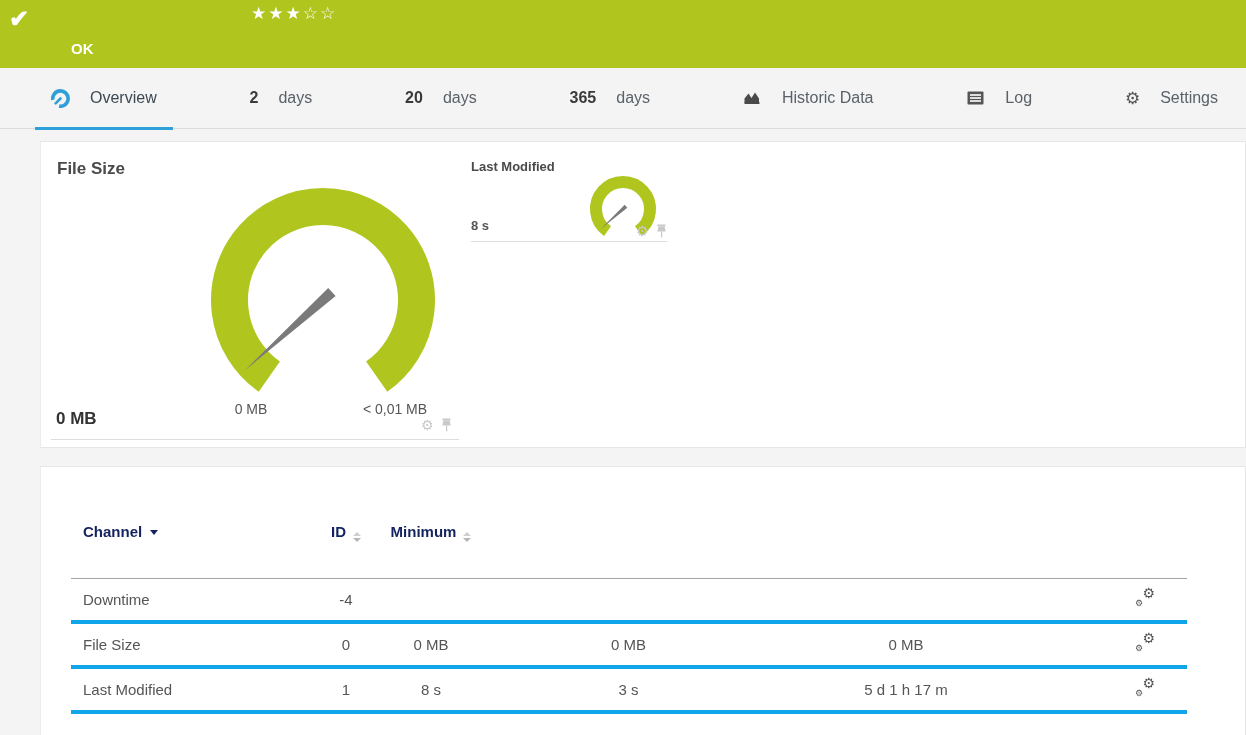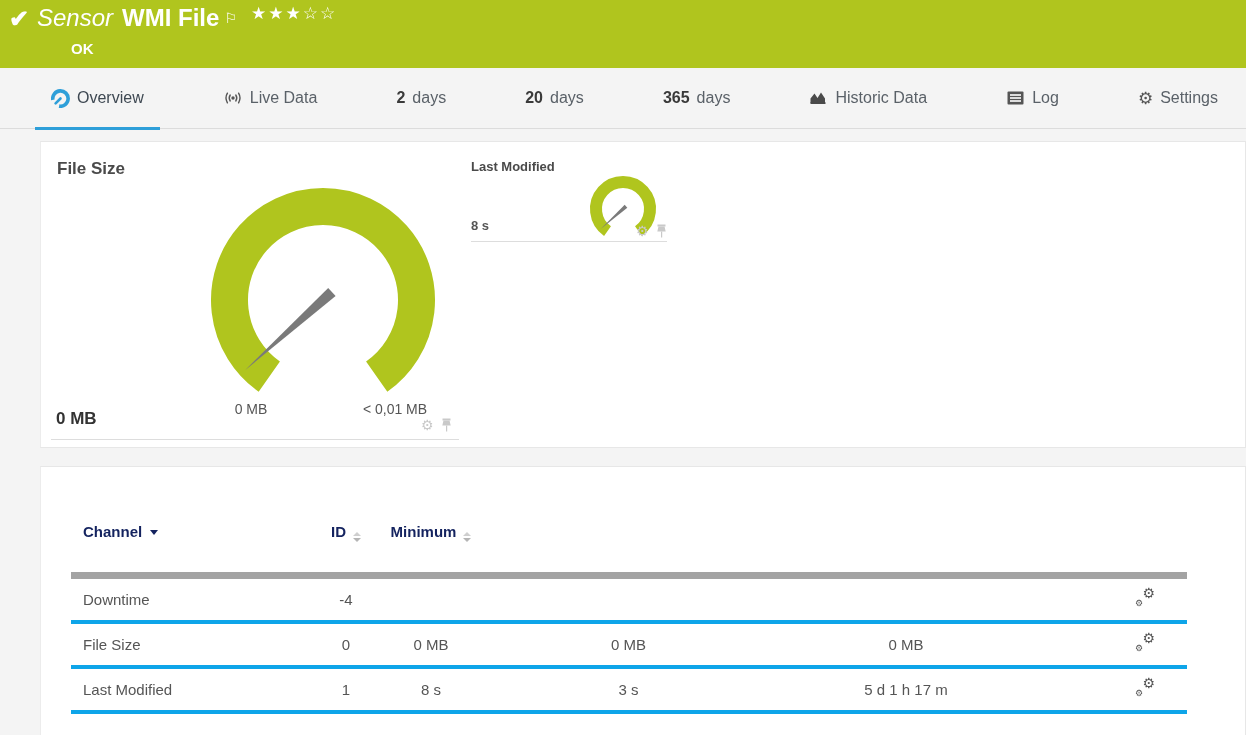--- a/index.html
+++ b/index.html
@@ -29,21 +29,21 @@
   .stars{position:absolute;left:251px;top:3px;font-size:17px;letter-spacing:2px;cursor:pointer}
   .status-ok{position:absolute;left:71px;top:40px;font-size:15px;font-weight:700}
   
   .tabbar{
     position:absolute;left:0;top:68px;width:1246px;height:61px;
     display:flex;align-items:stretch;justify-content:space-between;
     padding:0 12px 0 35px;
     border-bottom:1px solid #dcdcdc;
   }
   .tab{
-    display:flex;align-items:center;gap:7px;
+    display:flex;align-items:center;gap:20px;
     font-size:16px;color:#5a6168;padding:0 16px;cursor:pointer;
     position:relative;white-space:nowrap;text-align:right;
   }
   .tab.active{color:#3e4852}
   .tab.active::after{
     content:"";position:absolute;left:0;right:0;bottom:-2px;height:3px;
     background:var(--tab-active-blue);
   }
   .tab .num{font-weight:700;color:#3a3a3a}
   .tab svg{display:block}
@@ -74,21 +74,21 @@
   .lm-divider{left:430px;top:99px;width:196px}
   
   .tbl{position:absolute;left:30px;top:56px;width:1116px;font-size:15px}
   .trow{
     display:grid;
     grid-template-columns:250px 50px 120px 275px 280px 1fr;
     align-items:center;
     border-bottom:4px solid #0ea5e9;
     min-height:45px;
   }
-  .trow.thead{border-bottom:7px solid #a3a3a3;align-items:start;min-height:56px;padding-bottom:6px}
+  .trow.thead{border-bottom:1px solid #a3a3a3;align-items:start;min-height:56px;padding-bottom:6px}
   .thead .cell{color:var(--table-header-navy);font-weight:700;cursor:pointer}
   .cell{padding:0 0 0 12px;color:#555}
   .cell.r{text-align:center;padding:0}
   .cell.gearcell{text-align:right;padding-right:32px}
   .twolines{line-height:21px}
   
   .sort{display:inline-flex;flex-direction:column;gap:2px;margin-left:7px;vertical-align:1px}
   .sort i{display:block;width:0;height:0;border-left:4px solid transparent;border-right:4px solid transparent}
   .sort .up{border-bottom:4px solid #cfcfcf}
   .sort .down{border-top:4px solid #b5b5b5}
@@ -98,46 +98,33 @@
   
   .gears{position:relative;display:inline-block;width:20px;height:18px;color:#555;cursor:pointer}
   .gears .g-big{position:absolute;right:0;top:-3px;font-size:14px;line-height:14px}
   .gears .g-small{position:absolute;left:0;bottom:-1px;font-size:9px;line-height:9px}
 </style>
 </head>
 <body>
 
 <div class="topbar">
   <span class="check">✔</span>
-  <div class="title-row">
-    <span class="kind">Sensor</span><span class="name">WMI File</span><span class="flag">⚐</span>
-  </div>
   <span class="stars">★★★☆☆</span>
   <span class="status-ok">OK</span>
 </div>
 
 <div class="tabbar">
   <div class="tab active">
     <svg width="19" height="19" viewBox="0 0 19 19">
       <g transform="rotate(45 9.5 9.5)">
         <path d="M5.1 15.9 A7.7 7.7 0 1 1 13.9 15.9" fill="none" stroke="#2e9fd9" stroke-width="3.6"></path>
       </g>
       <line x1="9.5" y1="9.5" x2="4.6" y2="14.4" stroke="#2e9fd9" stroke-width="2.6" stroke-linecap="round"></line>
     </svg>
     <span>Overview</span>
-  </div>
-  <div class="tab">
-    <svg width="20" height="18" viewBox="0 0 20 18">
-      <circle cx="10" cy="9" r="1.7" fill="#555"></circle>
-      <path d="M7.2 6 Q5.2 9 7.2 12" fill="none" stroke="#555" stroke-width="1.4" stroke-linecap="round"></path>
-      <path d="M4.4 4.2 Q1.6 9 4.4 13.8" fill="none" stroke="#555" stroke-width="1.4" stroke-linecap="round"></path>
-      <path d="M12.8 6 Q14.8 9 12.8 12" fill="none" stroke="#555" stroke-width="1.4" stroke-linecap="round"></path>
-      <path d="M15.6 4.2 Q18.4 9 15.6 13.8" fill="none" stroke="#555" stroke-width="1.4" stroke-linecap="round"></path>
-    </svg>
-    <span>Live Data</span>
   </div>
   <div class="tab">
     <span class="num">2</span>
     <span>days</span>
   </div>
   <div class="tab">
     <span class="num">20</span>
     <span>days</span>
   </div>
   <div class="tab">

